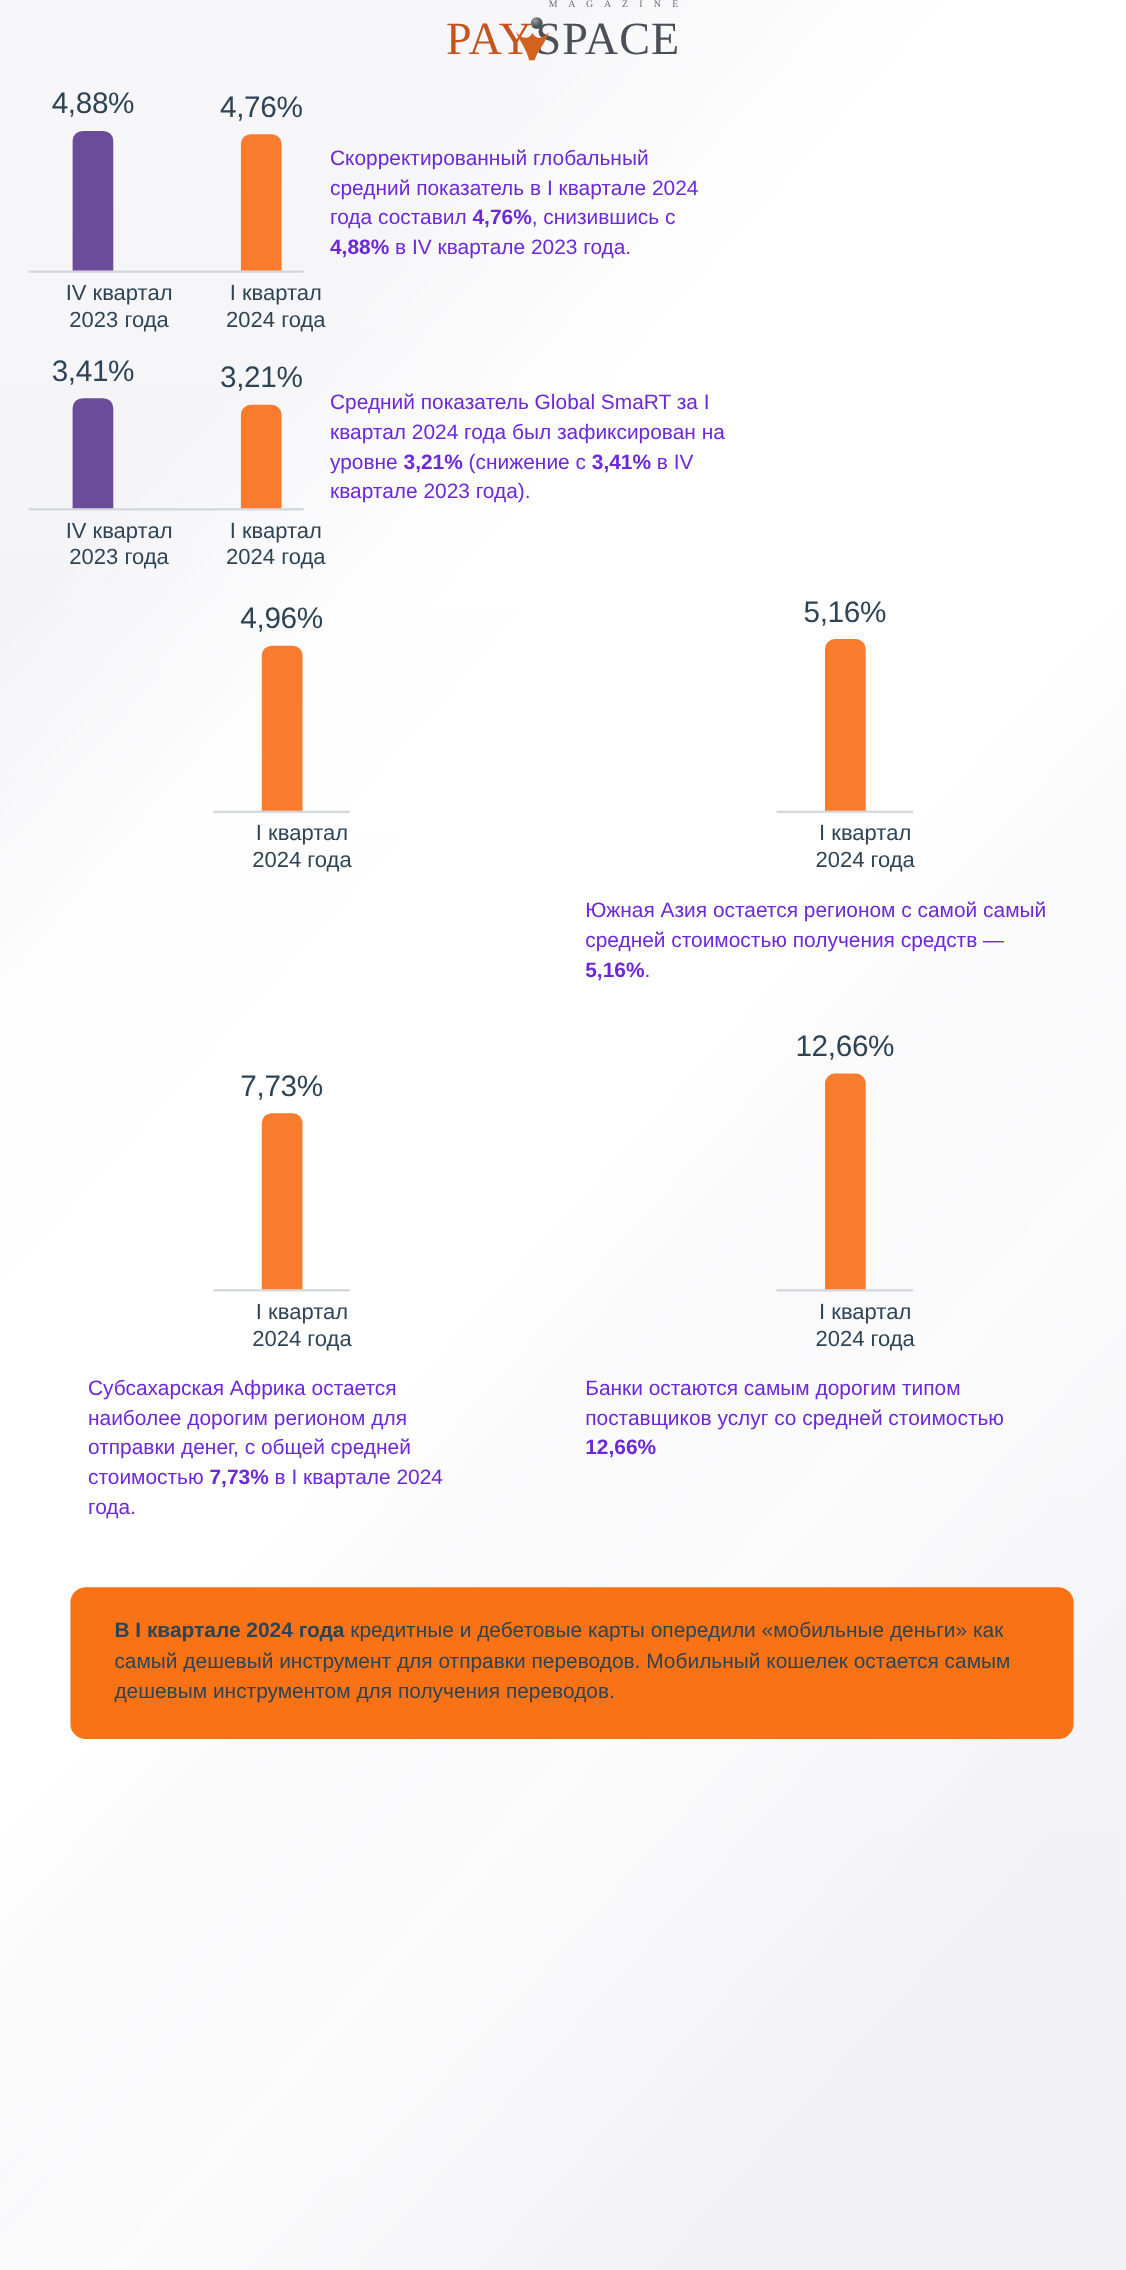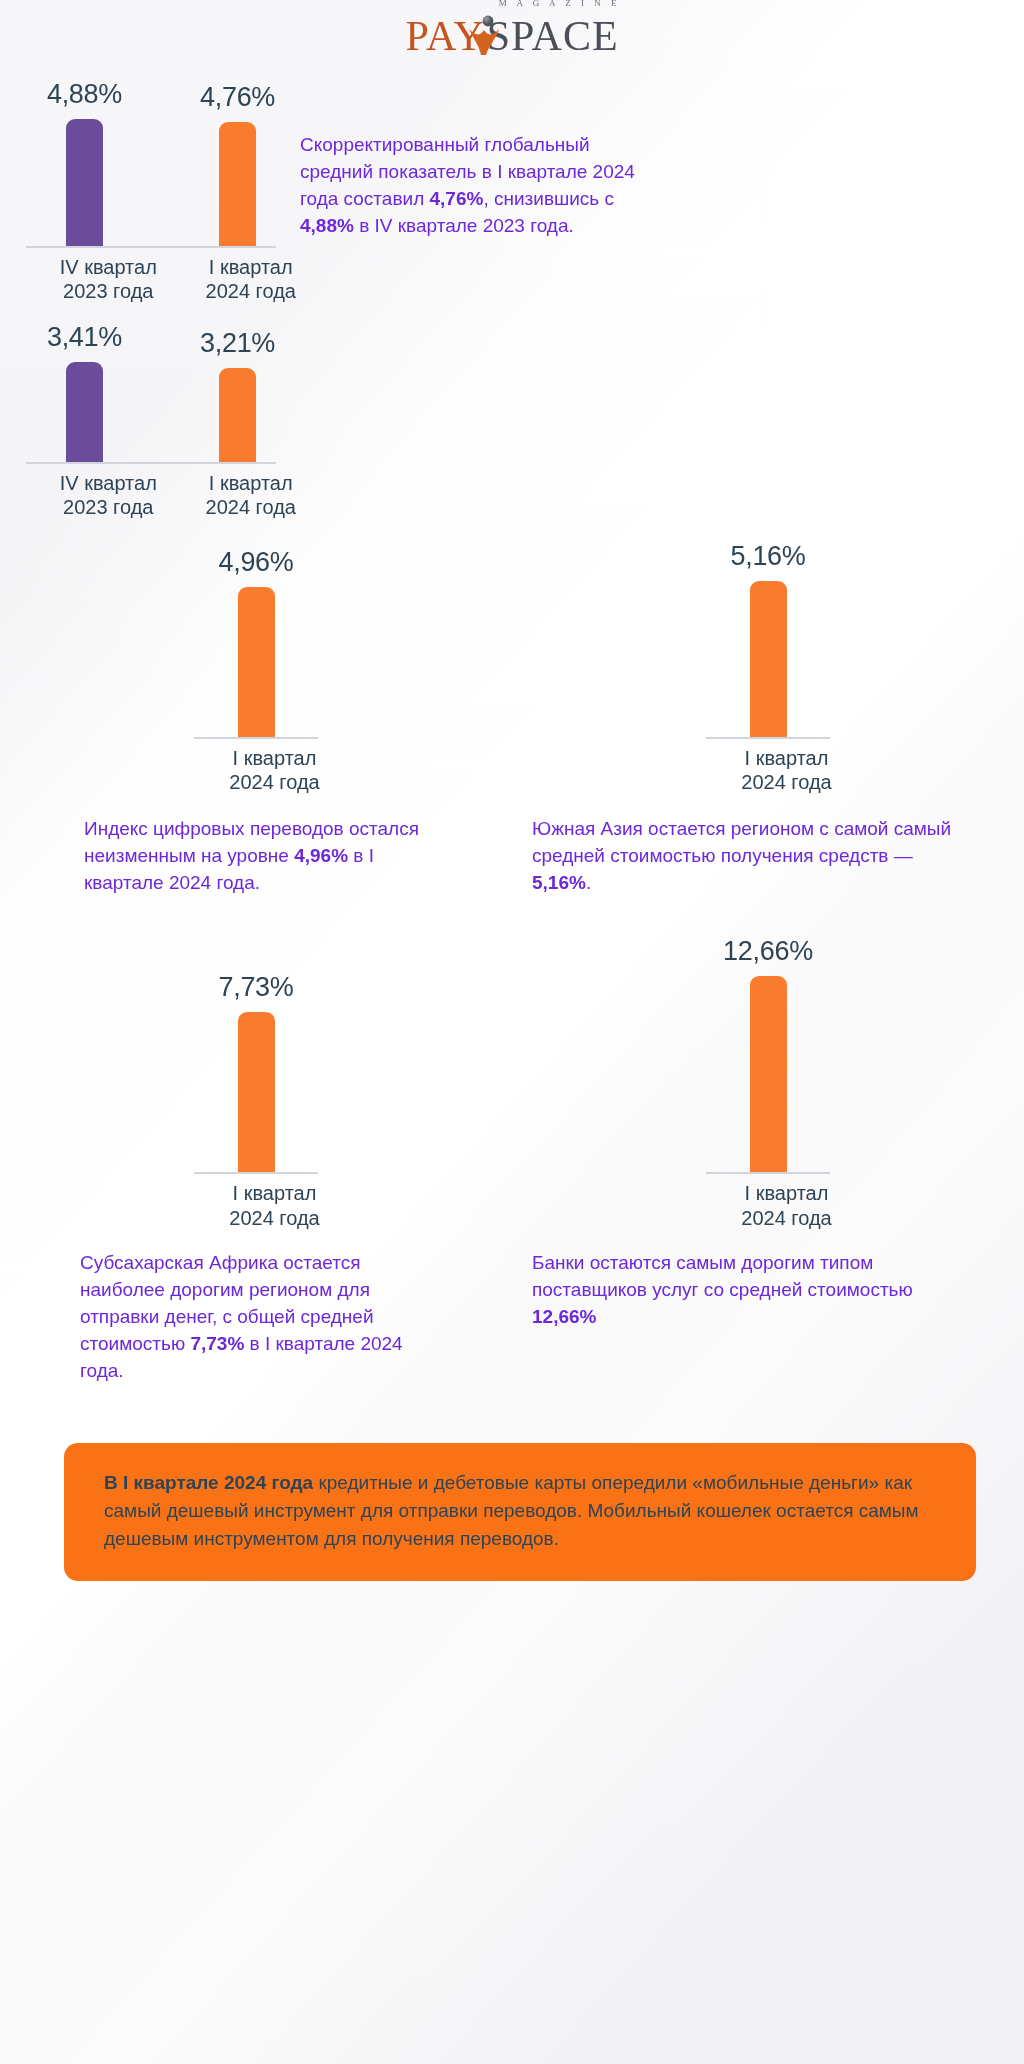--- a/index.html
+++ b/index.html
@@ -154,41 +154,43 @@
         </div>
       </div>
       <div class="axis" style="margin:0 24px 0 26px;"></div>
       <div class="axis-labels" style="gap:44px;padding-left:22px;">
         <div class="axis-label" style="width:112px;">IV квартал
 2023 года</div>
         <div class="axis-label" style="width:112px;">I квартал
 2024 года</div>
       </div>
     </div>
+    <div class="textwrap">
+      <p class="para" style="padding:0 60px 26px 0;max-width:420px;">
+        <span>Средний показатель Global SmaRT за I квартал 2024 года был зафиксирован на уровне </span><b>3,21%</b><span> (снижение с </span><b>3,41%</b><span> в IV квартале 2023 года).</span>
+      </p>
+    </div>
   </div>
 
   <div class="grid2" style="padding-top:22px;">
 
     <div class="cell">
       <div class="chart">
         <div class="bars" style="height:195px;">
           <div class="bar-col">
             <div class="bar-value">4,96%</div>
             <div class="bar orange" style="height:150px;"></div>
           </div>
         </div>
         <div class="axis" style="margin:0 auto;width:124px;"></div>
         <div class="axis-labels">
           <div class="axis-label" style="width:160px;">I квартал
 2024 года</div>
         </div>
       </div>
-      <p class="para" style="padding:22px 90px 0 84px;">
-        <span>Индекс цифровых переводов остался неизменным на уровне </span><b>4,96%</b><span> в I квартале 2024 года.</span>
-      </p>
     </div>
 
     <div class="cell">
       <div class="chart">
         <div class="bars" style="height:195px;">
           <div class="bar-col">
             <div class="bar-value">5,16%</div>
             <div class="bar orange" style="height:156px;"></div>
           </div>
         </div>

